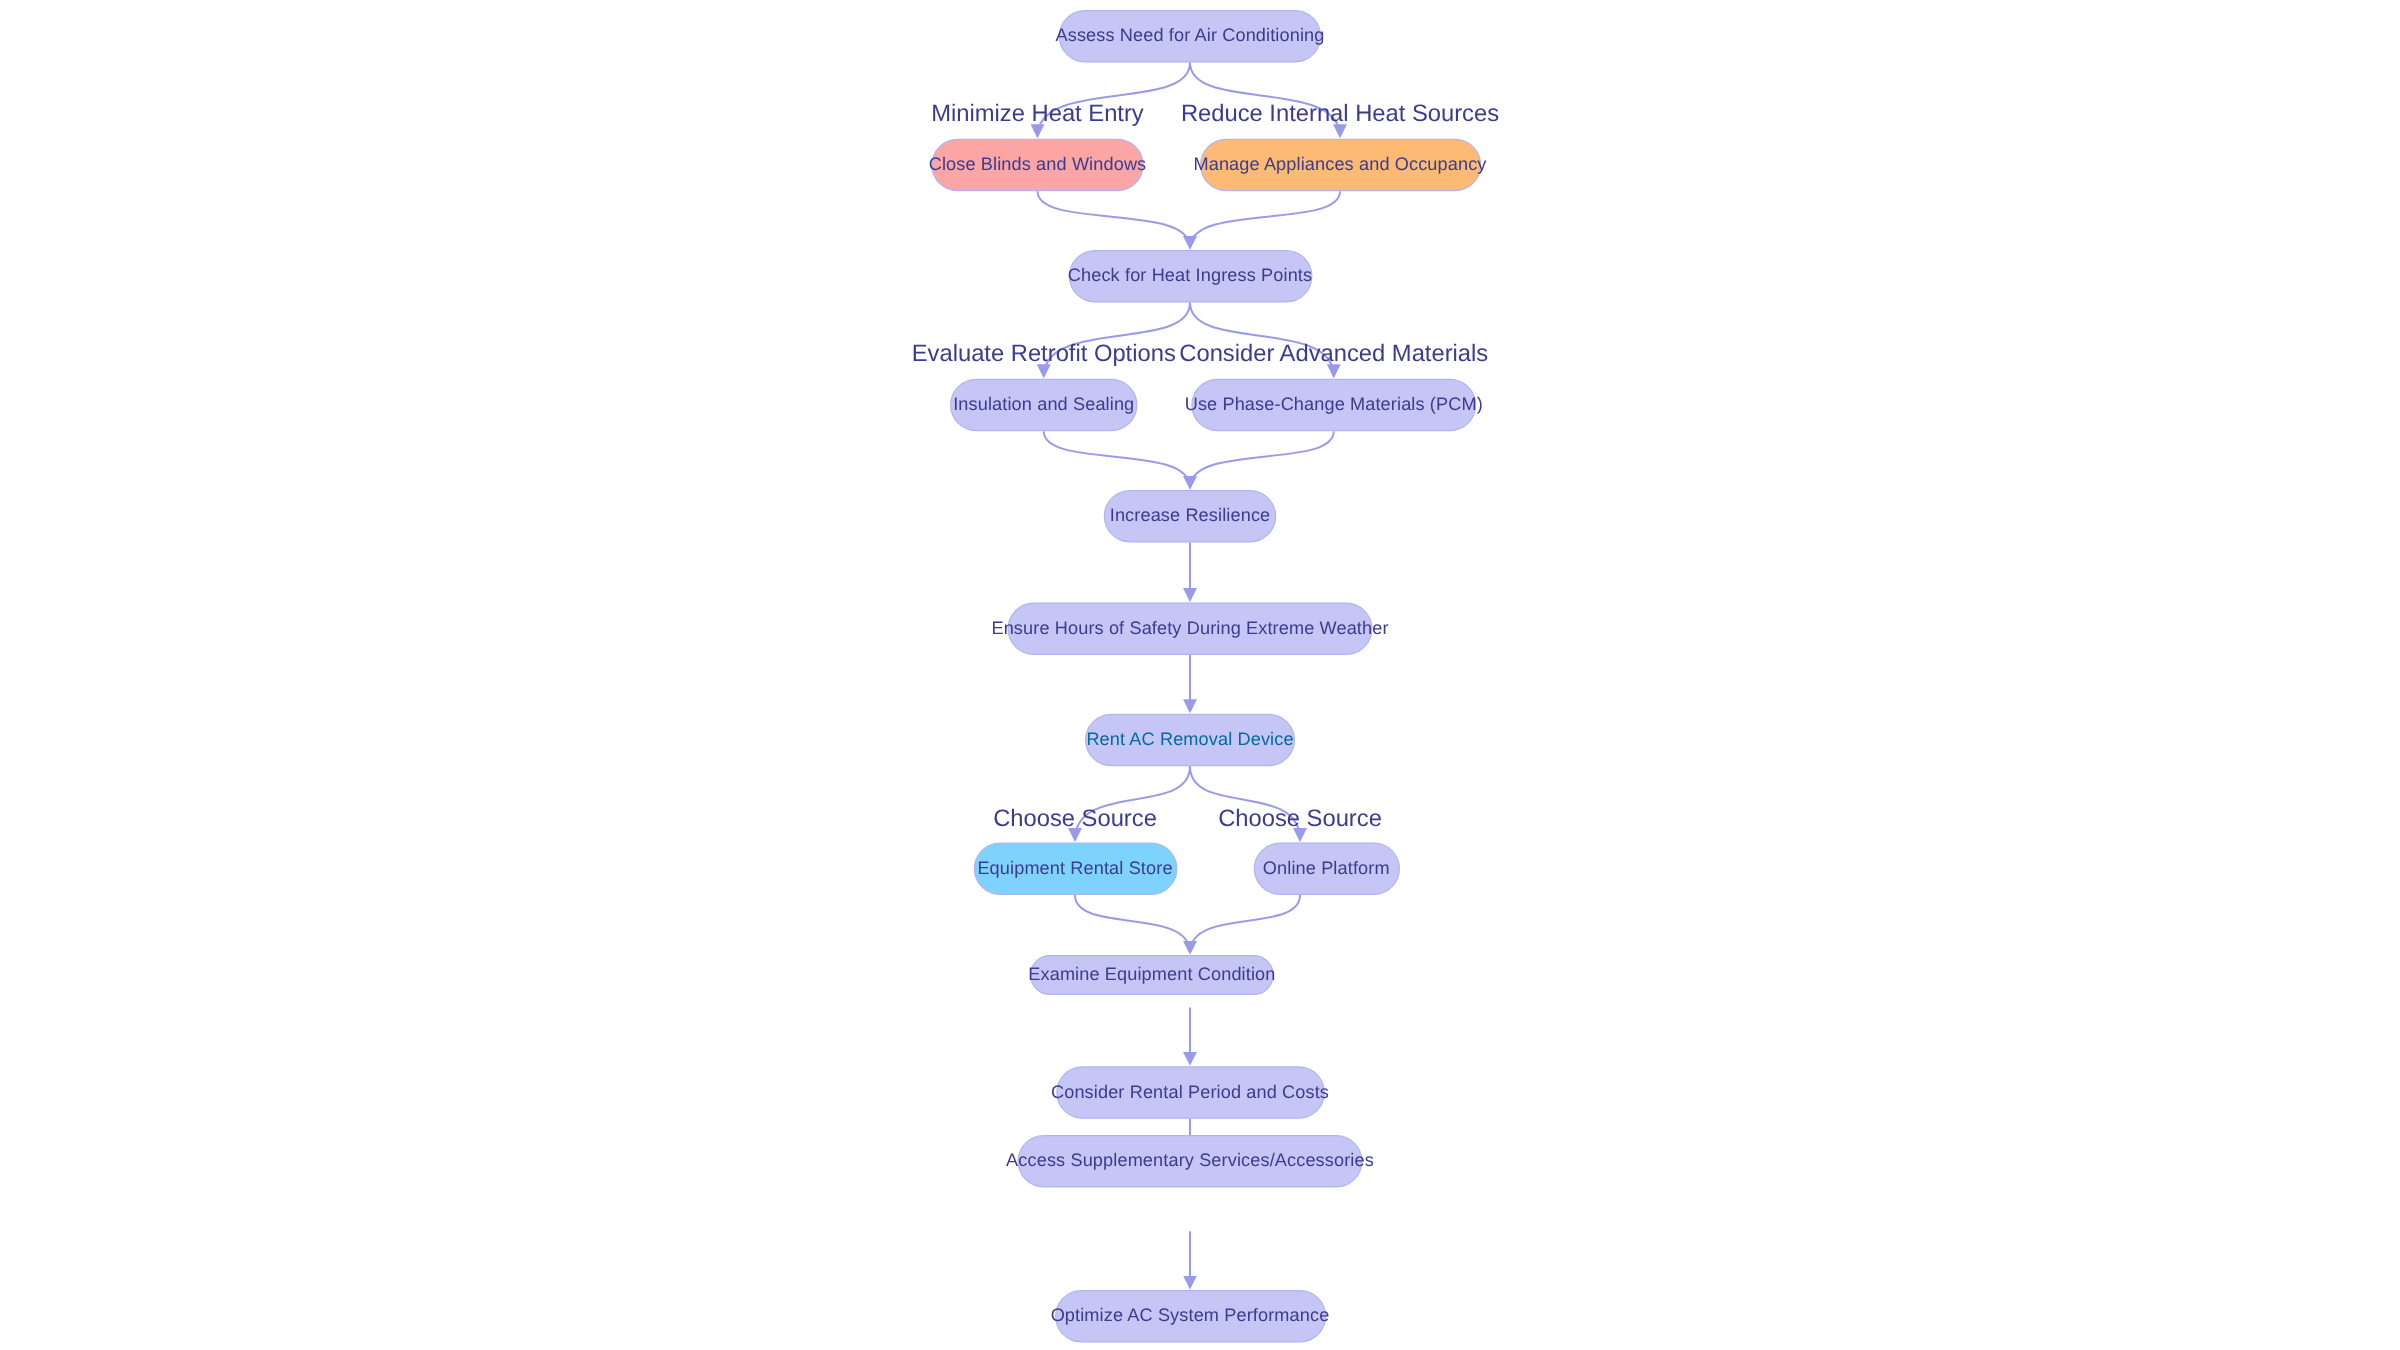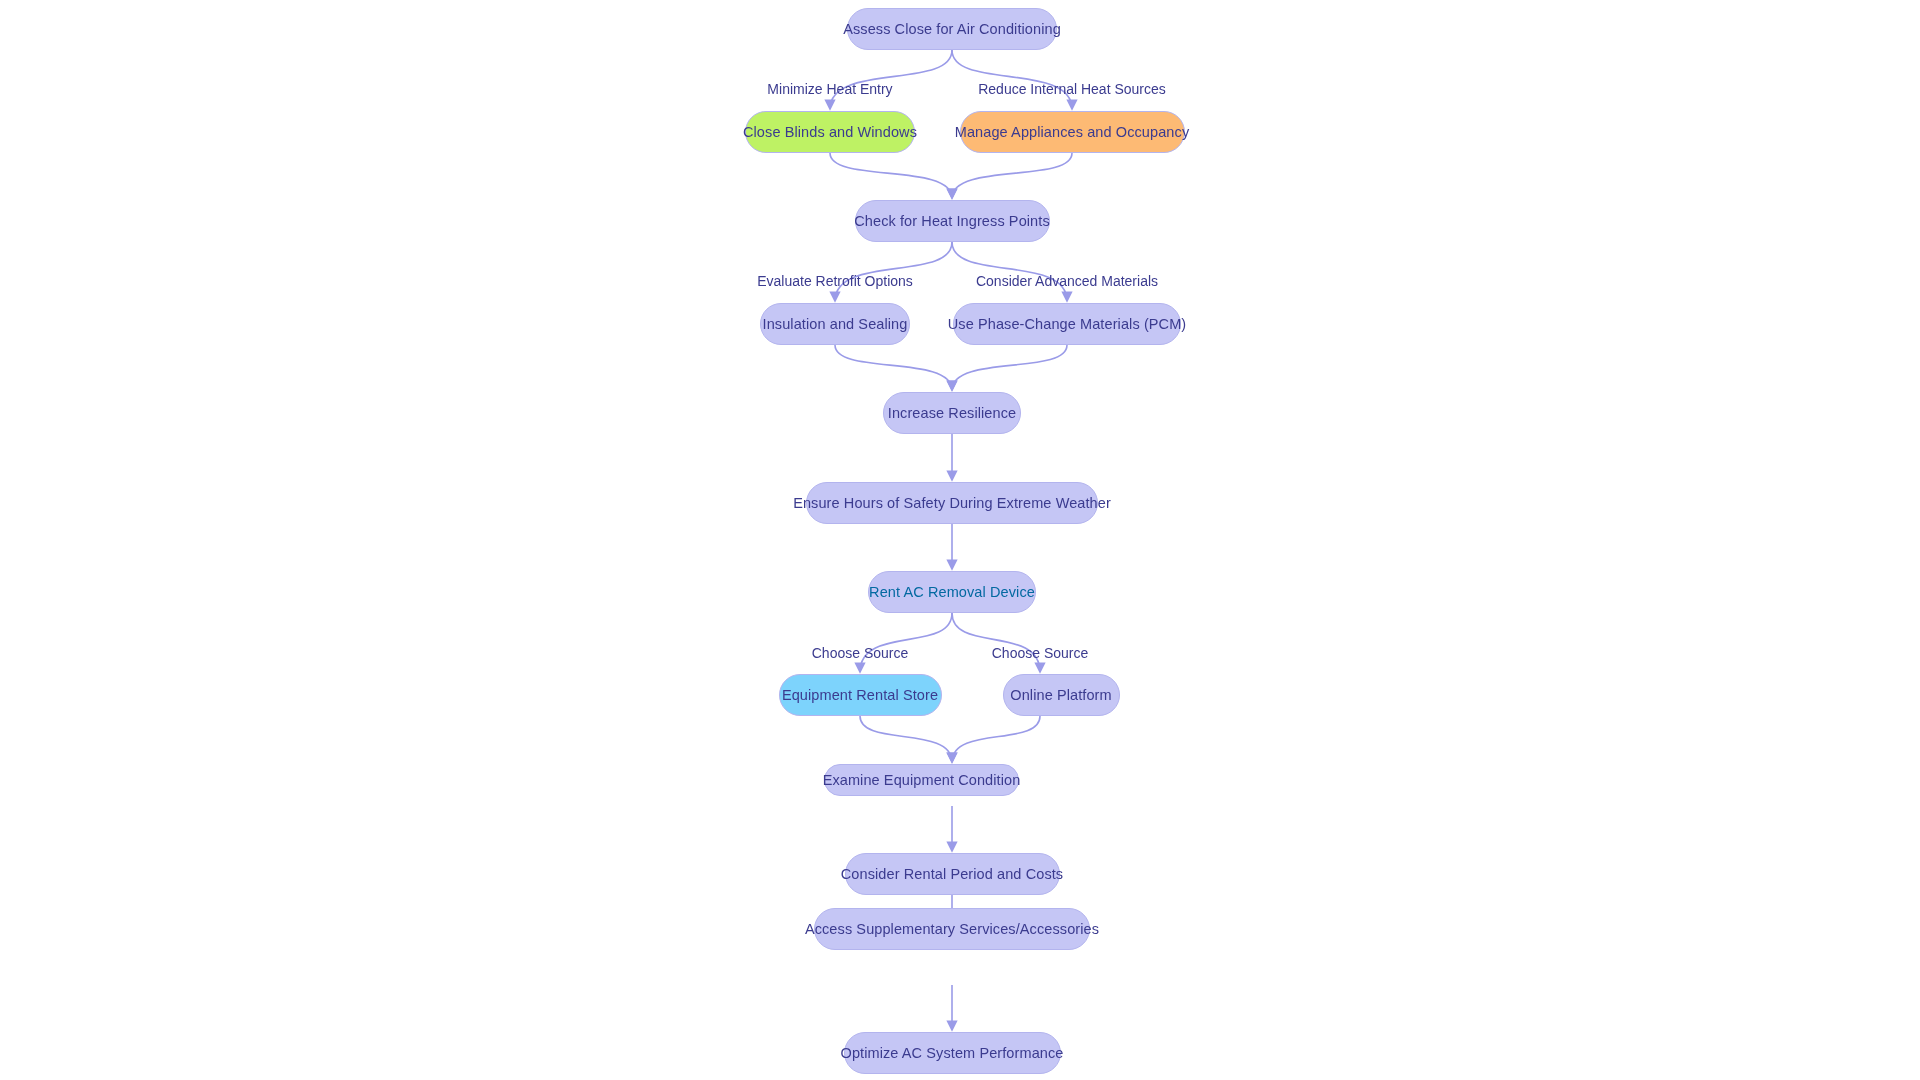--- a/index.html
+++ b/index.html
@@ -44,21 +44,21 @@
     white-space: nowrap;
     padding: 0 18px;
     height: 42px;
   }
   .node-label {
     display: block;
   }
   .edge-label {
     position: absolute;
     color: #3b3b8f;
-    font-size: 14px;
+    font-size: 19px;
     line-height: 1;
     white-space: nowrap;
     transform: translateX(-50%);
   }
 </style>
 </head>
 <body>
 
 <div id="flow-root">
   <svg id="edge-layer" viewBox="0 0 1920 1080" width="1920" height="1080" xmlns="http://www.w3.org/2000/svg">
@@ -82,23 +82,23 @@
         <path d="M 952 613 C 952 653.12, 1040 624.8, 1040 672" fill="none" stroke="#9a9be8" stroke-width="1.6" marker-end="url(#arrowhead)"></path>
         <path d="M 860 716 C 860 747.28, 952 725.2, 952 762" fill="none" stroke="#9a9be8" stroke-width="1.6" marker-end="url(#arrowhead)"></path>
         <path d="M 1040 716 C 1040 747.28, 952 725.2, 952 762" fill="none" stroke="#9a9be8" stroke-width="1.6" marker-end="url(#arrowhead)"></path>
         <path d="M 952 806 L 952 851" fill="none" stroke="#9a9be8" stroke-width="1.6" marker-end="url(#arrowhead)"></path>
         <path d="M 952 895 L 952 941" fill="none" stroke="#9a9be8" stroke-width="1.6" marker-end="url(#arrowhead)"></path>
         <path d="M 952 985 L 952 1030" fill="none" stroke="#9a9be8" stroke-width="1.6" marker-end="url(#arrowhead)"></path>
       </g>
   </svg>
   <div id="node-layer">
       <div class="node" style="left: 847px; top: 8px; width: 210px; height: 42px; background: rgb(197, 198, 245); border-color: rgb(179, 180, 238); color: rgb(59, 59, 143);">
-        <span class="node-label">Assess Close for Air Conditioning</span>
+        <span class="node-label">Assess Need for Air Conditioning</span>
       </div>
-      <div class="node" style="left: 745px; top: 111px; width: 170px; height: 42px; background: #bef264; border-color: rgb(179, 180, 238); color: rgb(59, 59, 143);">
+      <div class="node" style="left: 745px; top: 111px; width: 170px; height: 42px; background: #fca5a5; border-color: rgb(179, 180, 238); color: rgb(59, 59, 143);">
         <span class="node-label">Close Blinds and Windows</span>
       </div>
       <div class="node" style="left: 959.5px; top: 111px; width: 225px; height: 42px; background: #fdba74; border-color: rgb(179, 180, 238); color: rgb(59, 59, 143);">
         <span class="node-label">Manage Appliances and Occupancy</span>
       </div>
       <div class="node" style="left: 854.5px; top: 200px; width: 195px; height: 42px; background: rgb(197, 198, 245); border-color: rgb(179, 180, 238); color: rgb(59, 59, 143);">
         <span class="node-label">Check for Heat Ingress Points</span>
       </div>
       <div class="node" style="left: 760px; top: 303px; width: 150px; height: 42px; background: rgb(197, 198, 245); border-color: rgb(179, 180, 238); color: rgb(59, 59, 143);">
         <span class="node-label">Insulation and Sealing</span>

